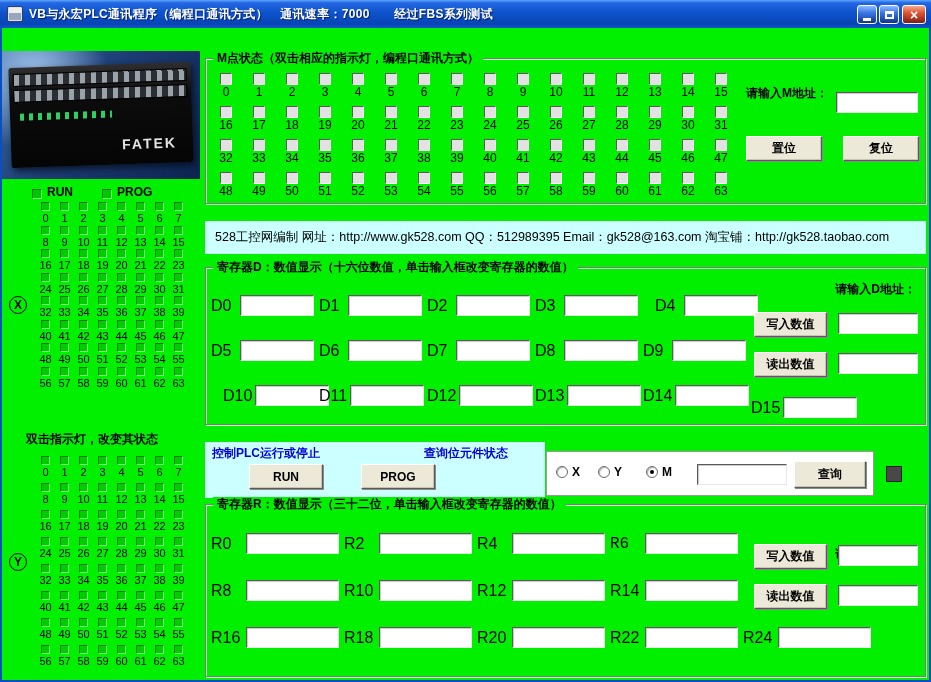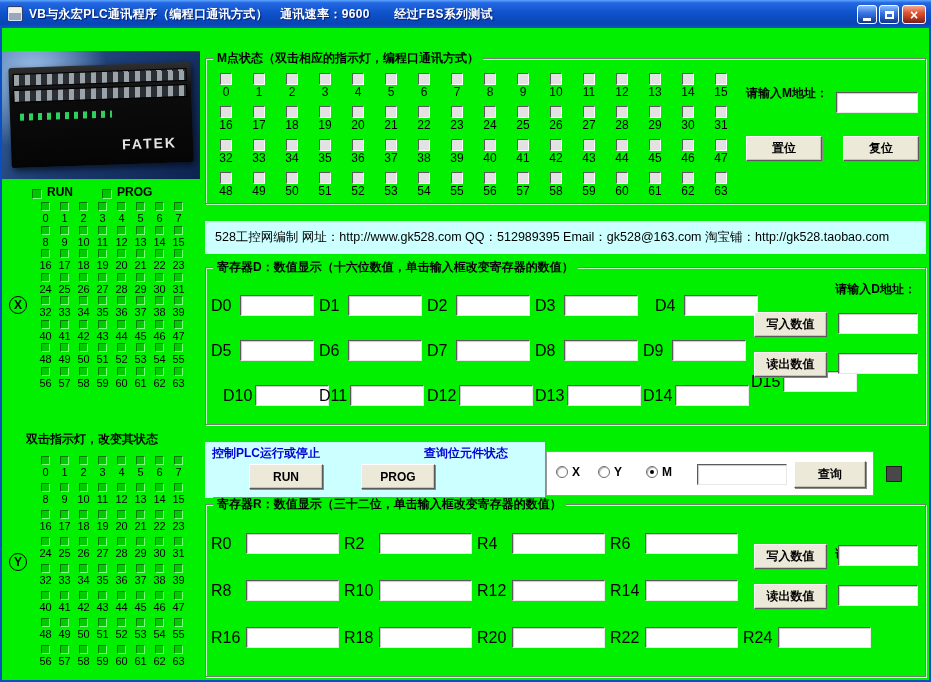--- a/index.html
+++ b/index.html
@@ -82,21 +82,21 @@
   .radio.selected::after { content:""; position:absolute; left:3px; top:3px; width:4px; height:4px; background:#000; border-radius:50%; }
   .radio-label { font-size:12px; font-weight:bold; }
 </style>
 </head>
 <body>
 
 <div class="window">
 
   <div class="titlebar">
     <span class="app-icon"></span>
-    <span class="title-text">VB与永宏PLC通讯程序（编程口通讯方式）　通讯速率：9600　　经过FBS系列测试</span>
+    <span class="title-text">VB与永宏PLC通讯程序（编程口通讯方式）　通讯速率：7000　　经过FBS系列测试</span>
     <span class="tb-btn btn-min">
         <span class="glyph-min"></span>
       </span>
     <span class="tb-btn btn-max">
         <span class="glyph-max"></span>
       </span>
     <span class="tb-btn btn-close">
         <span class="glyph-close">×</span>
       </span>
   </div>
@@ -963,21 +963,21 @@
         <input class="tb" style="width: 74px;">
       </div>
       <div class="reg-item" style="left: 324px; top: 90px;">
         <span class="reg-label" style="min-width: 26px;">D13</span>
         <input class="tb" style="width: 74px;">
       </div>
       <div class="reg-item" style="left: 432px; top: 90px;">
         <span class="reg-label" style="min-width: 26px;">D14</span>
         <input class="tb" style="width: 74px;">
       </div>
-      <div class="reg-item" style="left: 540px; top: 76px;">
+      <div class="reg-item" style="left: 540px; top: 102px;">
         <span class="reg-label" style="min-width: 26px;">D15</span>
         <input class="tb" style="width: 74px;">
       </div>
     </div>
   <span class="bold-label abs" style="right:15px;top:281px">请输入D地址：</span>
   <button class="btn" style="left:754px;top:312px;width:73px;height:25px">写入数值</button>
   <input class="tb abs" style="left: 838px; top: 313px; width: 80px;" value="">
   <button class="btn" style="left:754px;top:352px;width:73px;height:25px">读出数值</button>
   <input class="tb abs" style="left: 838px; top: 353px; width: 80px;" value="">
 
@@ -1014,21 +1014,21 @@
       </div>
       <div class="reg-item" style="left: 133px; top: 0px;">
         <span class="reg-label" style="min-width: 32px;">R2</span>
         <input class="tb" style="width: 93px;">
       </div>
       <div class="reg-item" style="left: 266px; top: 0px;">
         <span class="reg-label" style="min-width: 32px;">R4</span>
         <input class="tb" style="width: 93px;">
       </div>
       <div class="reg-item" style="left: 399px; top: 0px;">
-        <span class="reg-label" style="min-width: 32px;">R6</span>
+        <span class="reg-label" style="min-width: 32px; font-family: Liberation Mono, monospace;">R6</span>
         <input class="tb" style="width: 93px;">
       </div>
       <div class="reg-item" style="left: 0px; top: 47px;">
         <span class="reg-label" style="min-width: 32px;">R8</span>
         <input class="tb" style="width: 93px;">
       </div>
       <div class="reg-item" style="left: 133px; top: 47px;">
         <span class="reg-label" style="min-width: 32px;">R10</span>
         <input class="tb" style="width: 93px;">
       </div>

